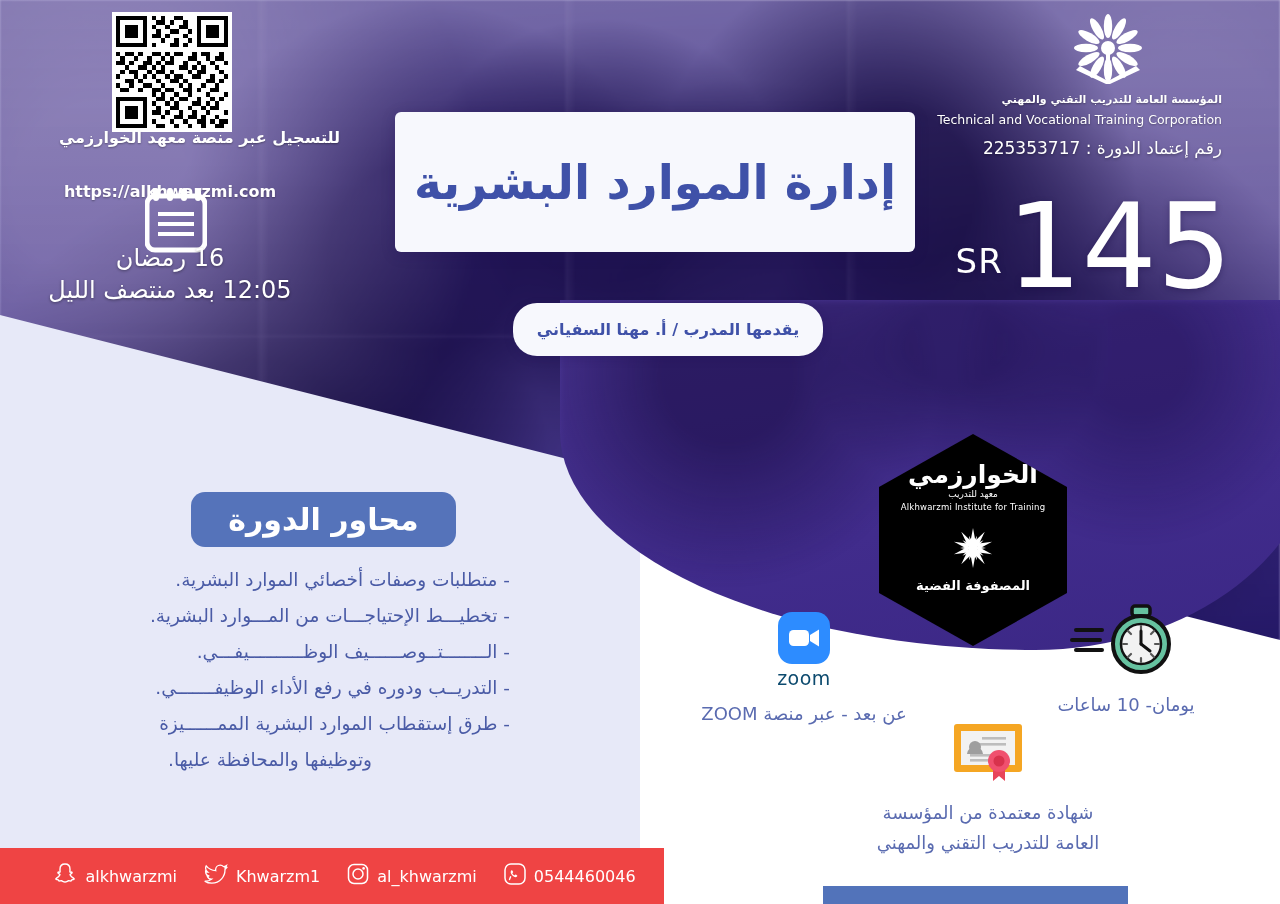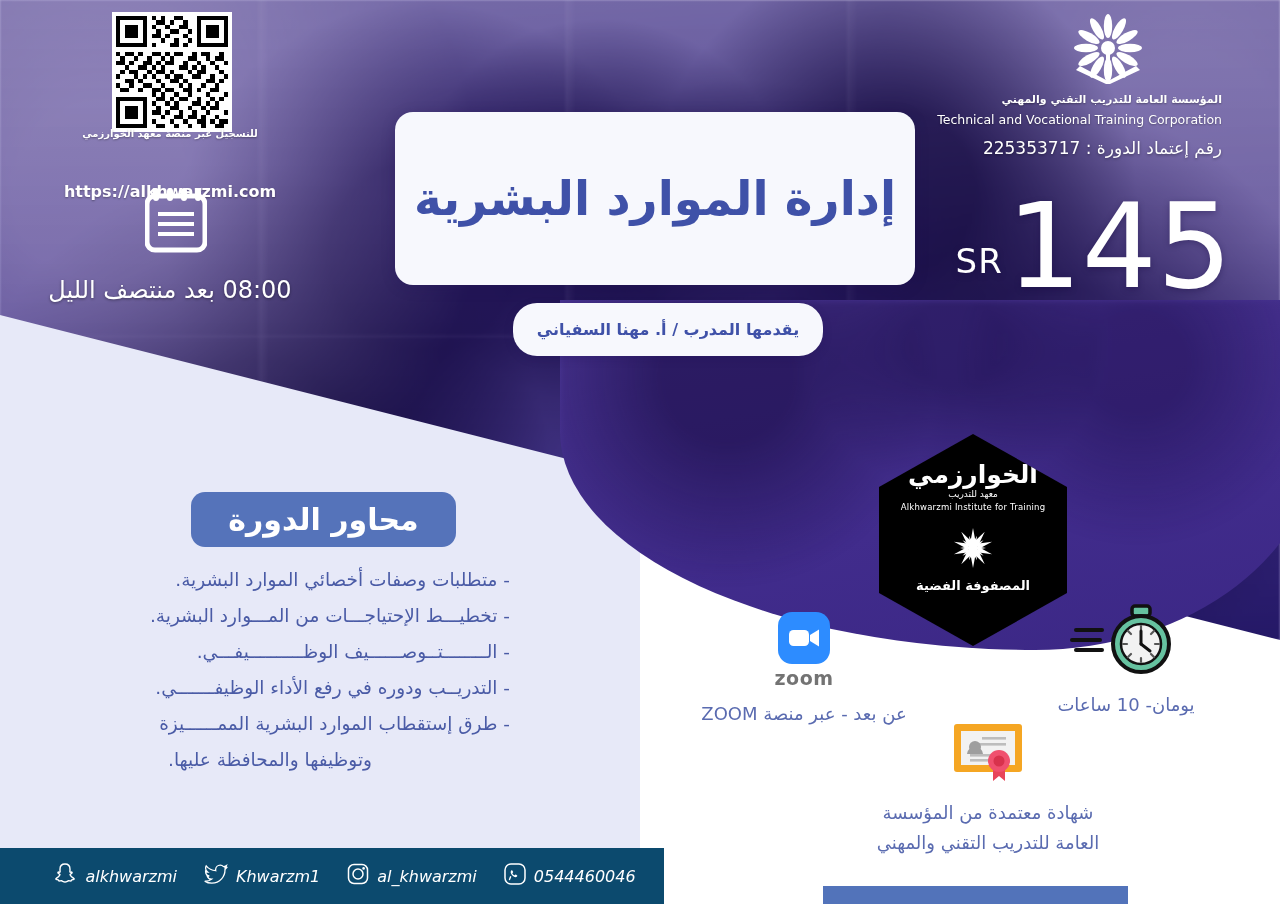--- a/index.html
+++ b/index.html
@@ -71,44 +71,44 @@
       radial-gradient(circle at 22% 22%, rgba(20,8,60,.55) 0 10%, rgba(0,0,0,0) 32%),
       radial-gradient(circle at 52% 12%, rgba(22,10,66,.5) 0 9%, rgba(0,0,0,0) 30%),
       radial-gradient(circle at 76% 18%, rgba(24,10,70,.45) 0 8%, rgba(0,0,0,0) 28%);
     filter:blur(3px);
   }
 
   
   .qr-wrap{position:absolute;left:112px;top:12px;width:112px;height:112px;background:#fff;padding:4px;}
   .qr{width:100%;height:100%;display:block;}
   .reg-line{
-    position:absolute;top:128px;left:0;width:340px;text-align:center;
-    color:#ffffff;font-weight:bold;font-size:10px;direction:rtl;
+    position:absolute;top:128px;left:0;width:340px;text-align:right;
+    color:#ffffff;font-weight:bold;font-size:16px;direction:rtl;
     text-shadow:0 1px 2px rgba(0,0,0,.35);
   }
   .reg-url{
     position:absolute;top:152px;left:0;width:340px;text-align:center;
     color:#ffffff;font-weight:bold;font-size:16px;
     text-shadow:0 1px 2px rgba(0,0,0,.35);
     margin-top:30px;
   }
 
   .cal-icon{position:absolute;left:145px;top:188px;}
   .date-line{
     position:absolute;left:0;width:340px;text-align:center;
     color:#ffffff;font-size:24px;direction:rtl;
     text-shadow:0 1px 3px rgba(0,0,0,.4);
   }
   .date-1{top:244px;}
   .date-2{top:276px;}
 
   
   .title-card{
-    position:absolute;left:395px;top:112px;width:520px;height:173px;
-    background:#f7f8fd;border-radius:18px;
+    position:absolute;left:395px;top:112px;width:520px;height:140px;
+    background:#f7f8fd;border-radius:6px;
     display:flex;align-items:center;justify-content:center;
     box-shadow:0 3px 14px rgba(30,16,80,.22);
   }
   .title-text{
     color:#3f51a8;font-size:47px;font-weight:bold;direction:rtl;
     letter-spacing:-.5px;
   }
   .trainer-card{
     position:absolute;left:513px;top:303px;width:310px;height:53px;
     background:#f7f8fd;border-radius:24px;
@@ -155,22 +155,22 @@
   }
   .topic{
     color:#4a5ba6;font-size:18.5px;line-height:36px;
     white-space:nowrap;padding-right:10px;
   }
   .topic.center{text-align:center;padding-right:0;}
 
   
   .social-bar{
     position:absolute;left:0;top:848px;width:640px;height:56px;
-    background:#0c4a6e;display:flex;align-items:center;
-    justify-content:center;gap:26px;padding-left:24px;font-style:italic;
+    background:#ef4444;display:flex;align-items:center;
+    justify-content:center;gap:26px;padding-left:24px;
   }
   .social{display:flex;align-items:center;gap:7px;color:#fff;font-size:16px;}
 
   
   .hex{
     position:absolute;left:879px;top:434px;width:188px;height:212px;
     background:#000000;
     -webkit-clip-path:polygon(50% 0,100% 25%,100% 75%,50% 100%,0 75%,0 25%);
     clip-path:polygon(50% 0,100% 25%,100% 75%,50% 100%,0 75%,0 25%);
     display:flex;flex-direction:column;align-items:center;
@@ -186,21 +186,21 @@
   .feat-zoom{left:682px;top:612px;width:244px;}
   .feat-clock{left:1004px;top:604px;width:244px;}
   .feat-cert{left:838px;top:720px;width:300px;}
   .feat-label{font-size:18px;direction:rtl;margin-top:10px;line-height:30px;text-align:center;}
 
   .zoom-tile{
     width:52px;height:52px;border-radius:14px;background:#2d8cff;
     margin:0 auto;display:flex;align-items:center;justify-content:center;
   }
   .zoom-word{
-    color:#737373;font-size:19px;font-weight:bold;letter-spacing:.5px;margin-top:3px;
+    color:#0c4a6e;font-size:19px;font-weight:normal;letter-spacing:.5px;margin-top:3px;
   }
 
   .cta-bar{
     position:absolute;left:823px;top:886px;width:305px;height:18px;
     background:#5273ba;
   }
 </style>
 </head>
 <body>
 
@@ -386,21 +386,22 @@
       <rect x="8" y="0" width="6" height="13" rx="3" fill="#fff"></rect>
       <rect x="22" y="0" width="6" height="13" rx="3" fill="#fff"></rect>
       <rect x="36" y="0" width="6" height="13" rx="3" fill="#fff"></rect>
       <rect x="50" y="0" width="6" height="13" rx="3" fill="#fff"></rect>
       <rect x="2" y="8" width="58" height="54" rx="8" fill="none" stroke="#fff" stroke-width="5"></rect>
       <rect x="13" y="24" width="36" height="4" fill="#fff"></rect>
       <rect x="13" y="34" width="36" height="4" fill="#fff"></rect>
       <rect x="13" y="44" width="36" height="4" fill="#fff"></rect>
     </svg>
   </div>
-  <div class="date-line date-2">08:00 بعد منتصف الليل</div>
+  <div class="date-line date-1">16 رمضان</div>
+  <div class="date-line date-2">12:05 بعد منتصف الليل</div>
 
   <div class="title-card">
     <span class="title-text">إدارة الموارد البشرية</span>
   </div>
   <div class="trainer-card">
     <span class="trainer-text">يقدمها المدرب / أ. مهنا السفياني</span>
   </div>
 
   <div class="tvtc-logo">
     <svg width="84" height="78" viewBox="0 0 84 78">

